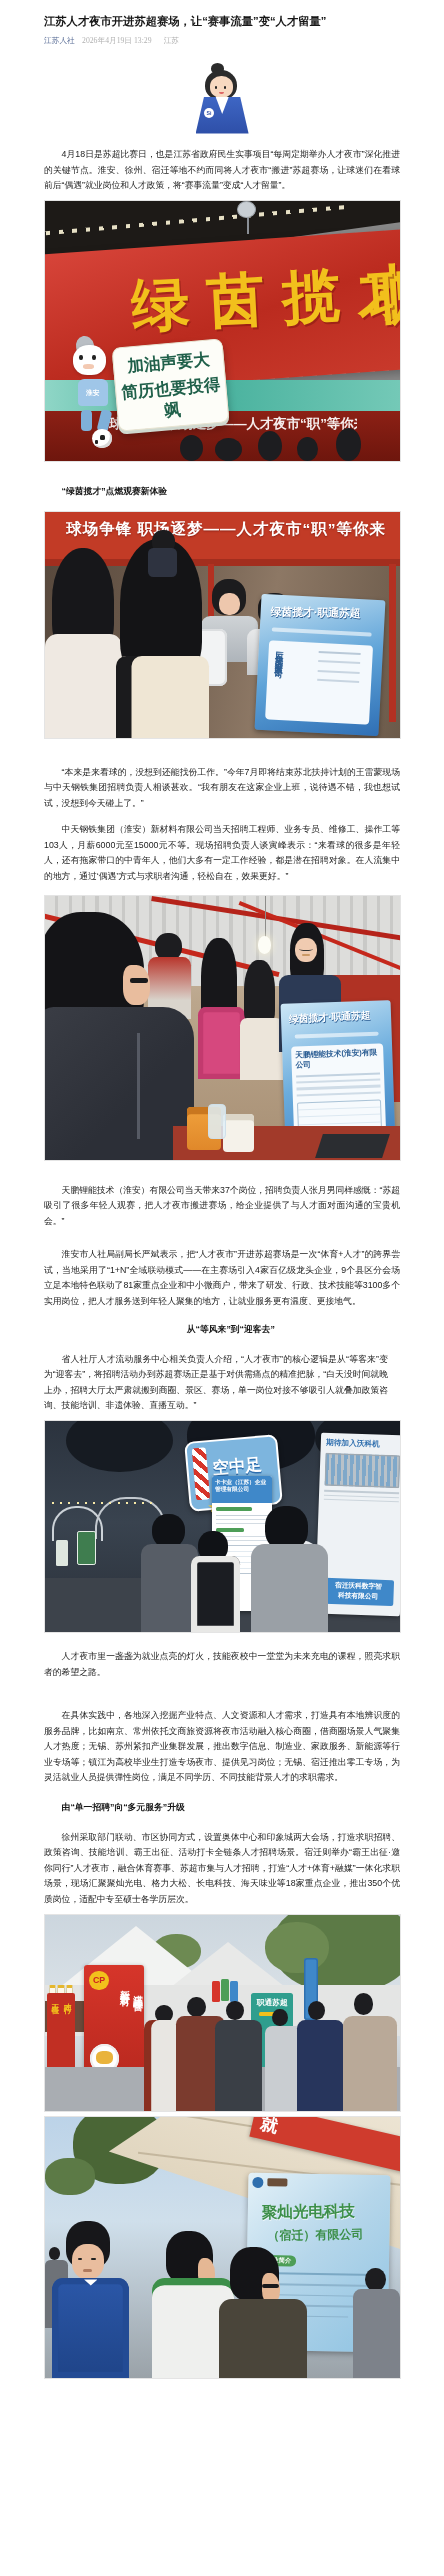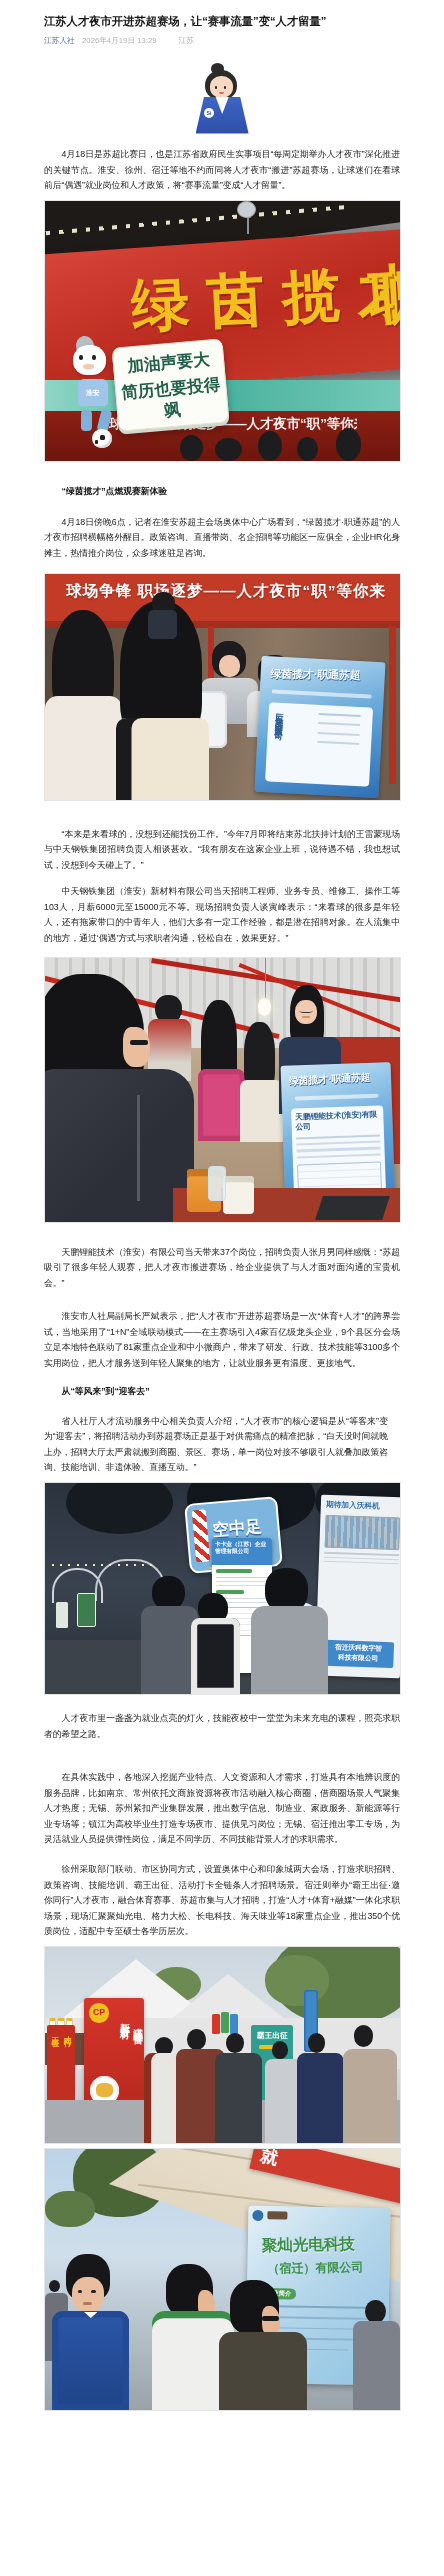--- a/index.html
+++ b/index.html
@@ -1,21 +1,21 @@
 <!DOCTYPE html>
 <html style="font-size:8.2px"><head>
 <meta charset="utf-8">
 <style>
   html,body{margin:0;padding:0;background:#ffffff;}
   body{width:444px;font-family:"Liberation Sans","DejaVu Sans",sans-serif;color:#262626;}
   .content{padding:0 44px;}
   .title{font-size:11.3px;line-height:16px;font-weight:700;color:#171717;margin:13.4px 0 0 0;}
   .byline{margin-top:6.2px;font-size:7.7px;color:#b1b1b1;}
   .byline .acct{color:#576b95;margin-right:5.2px;cursor:pointer;}
-  .byline .dt{margin-right:20px;}
+  .byline .dt{margin-right:10px;font-family:Liberation Serif, serif;}
   
   .fbanner{margin-top:16.5px;height:72px;display:flex;align-items:center;justify-content:center;gap:8.2px;cursor:pointer;}
   .fb-avatar{position:relative;width:61px;height:71px;flex:0 0 auto;}
   .fb-bun{position:absolute;left:19.6px;top:0;width:13.4px;height:11.3px;background:#2b2b2b;border-radius:50% 50% 45% 45%;}
   .fb-hair{position:absolute;left:13.4px;top:7.2px;width:32px;height:30px;background:#2b2b2b;border-radius:50% 50% 46% 46%;}
   .fb-face{position:absolute;left:18px;top:13.4px;width:23px;height:21.6px;background:#f7d8c0;border-radius:48%;}
   .fb-bangs{position:absolute;left:18px;top:12.4px;width:23px;height:8.2px;background:#2b2b2b;border-radius:11.3px 11.3px 4.1px 4.1px;}
   .fb-eye{position:absolute;top:10.3px;width:2.6px;height:2.6px;background:#222;border-radius:50%;}
   .fb-mouth{position:absolute;left:9.8px;top:16px;width:4.6px;height:2.1px;background:#d66;border-radius:0 0 3.1px 3.1px;}
   .fb-body{position:absolute;left:4.1px;top:34px;width:53px;height:37px;background:linear-gradient(180deg,#3e66c4,#2e4fa8);clip-path:polygon(16% 0,84% 0,100% 100%,0 100%);}
@@ -99,21 +99,20 @@
       <div style="position:absolute;left:20%;top:66%;width:11.3px;height:21.6px;background:#7fb0d9;border-radius:4.1px;transform:rotate(14deg);"></div>
       <div style="position:absolute;left:16%;top:82%;width:19.6px;height:19.6px;background:#fff;border-radius:50%;box-shadow:inset -2.1px -2.1px 0 #d9d9d9;">
         <div style="position:absolute;left:7.2px;top:6.2px;width:5.2px;height:5.2px;background:#222;border-radius:30%;"></div>
         <div style="position:absolute;left:2.1px;top:11.3px;width:3.6px;height:3.6px;background:#222;border-radius:30%;"></div>
       </div>
     </div>
   </div>
 
   <div class="subhead" style="margin-top:22px;">“绿茵揽才”点燃观赛新体验</div>
 
-  <p class="para" style="margin:15.5px 0 0 0;">4月18日傍晚6点，记者在淮安苏超主会场奥体中心广场看到，“绿茵揽才·职通苏超”的人才夜市招聘横幅格外醒目。政策咨询、直播带岗、名企招聘等功能区一应俱全，企业HR化身摊主，热情推介岗位，众多球迷驻足咨询。</p>
 
   <div class="ph" style="margin-top:11.3px;height:226px;">
     <div class="ab" style="inset:0;background:linear-gradient(100deg,#57483c 0%,#6e5c4d 35%,#8d7865 62%,#6b5a4a 100%);"></div>
     <div class="ab" style="left:0;top:0;width:100%;height:21%;background:#c23b26;">
       <div style="position:absolute;left:6%;top:7.2px;width:92%;font-size:15.5px;font-weight:800;color:#fff;white-space:nowrap;overflow:hidden;letter-spacing:1px;text-shadow:0 1px 1.5px rgba(90,10,5,.5);">球场争锋 职场逐梦——人才夜市“职”等你来</div>
     </div>
     <div class="ab" style="left:0;top:21%;width:100%;height:3%;background:#a32e1e;"></div>
     <div class="ab" style="left:46%;top:23%;width:5.7px;height:44%;background:#b33122;"></div>
     <div class="ab" style="right:1%;top:23%;width:7.2px;height:70%;background:#b33122;"></div>
     <div class="ab" style="left:64%;top:52%;width:26%;height:2.6px;background:#23201d;transform:rotate(16deg);"></div>
@@ -197,21 +196,21 @@
     <div class="ab" style="left:36%;bottom:0;width:64%;height:13%;background:#a23a2a;"></div>
     <div class="ab" style="left:40%;bottom:4%;width:34px;height:43px;background:linear-gradient(180deg,#f0a13c,#e0882a);border-radius:4.1px;box-shadow:inset 0 7.2px 0 #c9771f;"></div>
     <div class="ab" style="left:50%;bottom:3%;width:31px;height:38px;background:#f5f2ea;border-radius:4.1px;box-shadow:inset 0 6.2px 0 #dcd6c8;"></div>
     <div class="ab" style="left:46%;bottom:8%;width:15.5px;height:33px;background:rgba(225,240,248,.85);border:1px solid #cfe0ea;border-radius:4.1px;"></div>
     <div class="ab" style="right:4%;bottom:1%;width:67px;height:24px;background:#2b2d31;transform:skewX(-18deg);"></div>
   </div>
 
   <p class="para" style="margin:21.6px 0 0 0;">天鹏锂能技术（淮安）有限公司当天带来37个岗位，招聘负责人张月男同样感慨：“苏超吸引了很多年轻人观赛，把人才夜市搬进赛场，给企业提供了与人才面对面沟通的宝贵机会。”</p>
   <p class="para" style="margin:18px 0 0 0;">淮安市人社局副局长严斌表示，把“人才夜市”开进苏超赛场是一次“体育+人才”的跨界尝试，当地采用了“1+N”全域联动模式——在主赛场引入4家百亿级龙头企业，9个县区分会场立足本地特色联动了81家重点企业和中小微商户，带来了研发、行政、技术技能等3100多个实用岗位，把人才服务送到年轻人聚集的地方，让就业服务更有温度、更接地气。</p>
 
-  <div class="subhead" style="margin-top:13px;">从“等风来”到“迎客去”</div>
+  <div class="subhead" style="margin-top:13px;text-align:center;">从“等风来”到“迎客去”</div>
 
   <p class="para" style="margin:14px 12px 0 0;">省人社厅人才流动服务中心相关负责人介绍，“人才夜市”的核心逻辑是从“等客来”变为“迎客去”，将招聘活动办到苏超赛场正是基于对供需痛点的精准把脉，“白天没时间就晚上办，招聘大厅太严肃就搬到商圈、景区、赛场，单一岗位对接不够吸引人就叠加政策咨询、技能培训、非遗体验、直播互动。”</p>
 
   <div class="ph" style="margin-top:6.7px;height:211px;">
     <div class="ab" style="inset:0;background:linear-gradient(180deg,#2b333e 0%,#39434f 48%,#2a3039 100%);"></div>
     <div class="ab" style="left:6%;top:-6%;width:30%;height:30%;background:#161b22;border-radius:50%;"></div>
     <div class="ab" style="left:40%;top:-10%;width:36%;height:34%;background:#12161d;border-radius:48%;"></div>
     <div class="ab" style="right:-4%;top:-6%;width:28%;height:28%;background:#161b22;border-radius:50%;"></div>
     <div class="ab" style="left:0;bottom:0;width:100%;height:26%;background:#3d434b;"></div>
 
@@ -261,20 +260,21 @@
     <div class="ab" style="left:27%;top:58%;width:57px;height:42%;background:#575d66;border-radius:10.3px 10.3px 0 0;"></div>
     <div class="ab" style="left:43%;top:52%;width:30px;height:31px;background:#101216;border-radius:46%;"></div>
     <div class="ab" style="left:41%;top:64%;width:49px;height:36%;background:#1b1d22;border-radius:8.2px 8.2px 0 0;box-shadow:inset 0 0 0 6.2px #e8e8e6;"></div>
     <div class="ab" style="left:62%;top:40%;width:43px;height:45px;background:#101216;border-radius:44%;"></div>
     <div class="ab" style="left:58%;top:58%;width:77px;height:42%;background:#9aa0a6;border-radius:13.4px 13.4px 0 0;"></div>
   </div>
 
   <p class="para" style="margin:16px 0 0 0;">人才夜市里一盏盏为就业点亮的灯火，技能夜校中一堂堂为未来充电的课程，照亮求职者的希望之路。</p>
   <p class="para" style="margin:28px 0 0 0;">在具体实践中，各地深入挖掘产业特点、人文资源和人才需求，打造具有本地辨识度的服务品牌，比如南京、常州依托文商旅资源将夜市活动融入核心商圈，借商圈场景人气聚集人才热度；无锡、苏州紧扣产业集群发展，推出数字信息、制造业、家政服务、新能源等行业专场等；镇江为高校毕业生打造专场夜市、提供见习岗位；无锡、宿迁推出零工专场，为灵活就业人员提供弹性岗位，满足不同学历、不同技能背景人才的求职需求。</p>
 
+  <div class="subhead" style="margin-top:14px;">由“单一招聘”向“多元服务”升级</div>
 
   <p class="para" style="margin:14.4px 0 0 0;">徐州采取部门联动、市区协同方式，设置奥体中心和印象城两大会场，打造求职招聘、政策咨询、技能培训、霸王出征、活动打卡全链条人才招聘场景。宿迁则举办“霸王出征·邀你同行”人才夜市，融合体育赛事、苏超市集与人才招聘，打造“人才+体育+融媒”一体化求职场景，现场汇聚聚灿光电、格力大松、长电科技、海天味业等18家重点企业，推出350个优质岗位，适配中专至硕士各学历层次。</p>
 
   <div class="ph" style="margin-top:6.2px;height:196px;">
     <div class="ab" style="inset:0;background:linear-gradient(180deg,#ccd6de 0%,#dde4e9 55%,#b6bcc2 100%);"></div>
     <div class="ab" style="right:-4%;top:-8%;width:40%;height:48%;background:#5c7a46;border-radius:48%;"></div>
     <div class="ab" style="right:20%;top:4%;width:18%;height:26%;background:#6d8a52;border-radius:48%;"></div>
     <div class="ab" style="left:30%;top:10%;width:14%;height:18%;background:#6d8a52;border-radius:48%;"></div>
 
     <div class="ab" style="left:4%;top:6%;width:0;height:0;border-left:77px solid transparent;border-right:77px solid transparent;border-bottom:62px solid #f2f3f2;"></div>
@@ -294,21 +294,21 @@
     <div class="ab" style="left:11%;top:26%;width:17%;height:62%;background:linear-gradient(180deg,#d6352a,#b7281e);border-radius:3.1px;box-shadow:0 1.5px 4.1px rgba(0,0,0,.3);">
       <div style="position:absolute;left:5.2px;top:5.2px;width:19.6px;height:19.6px;background:#f2c01c;border-radius:50%;color:#c22;font-weight:800;font-size:8.8px;text-align:center;line-height:19.6px;">CP</div>
       <div style="position:absolute;left:56%;top:14%;font-size:9.8px;font-weight:800;color:#fff;writing-mode:vertical-rl;letter-spacing:2.1px;">新鲜食材</div>
       <div style="position:absolute;left:78%;top:18%;font-size:9.8px;font-weight:800;color:#fff;writing-mode:vertical-rl;letter-spacing:2.1px;">满足味蕾</div>
       <div style="position:absolute;left:6.2px;bottom:14.4px;width:29px;height:29px;background:#fff;border-radius:50%;box-shadow:inset 0 0 0 2.1px #eee;">
         <div style="position:absolute;left:6.2px;top:7.2px;width:16.5px;height:13.4px;background:#e9b33c;border-radius:40%;"></div>
       </div>
     </div>
 
     <div class="ab" style="left:58%;top:40%;width:12%;height:42%;background:#2f9e8e;border-radius:2.6px;padding-top:5.2px;box-sizing:border-box;text-align:center;">
-      <div style="font-size:7.7px;font-weight:800;color:#fff;">霸王出征</div>
+      <div style="font-size:7.7px;font-weight:800;color:#fff;">职通苏超</div>
       <div style="margin:4.1px auto 0;width:60%;height:4.1px;background:#f2c01c;border-radius:1.5px;"></div>
     </div>
 
     <div class="ab" style="left:47%;top:34%;width:8.2px;height:20.6px;background:#d6352a;border-radius:1.5px;"></div>
     <div class="ab" style="left:49.5%;top:33%;width:8.2px;height:21.6px;background:#4d9e57;border-radius:1.5px;"></div>
     <div class="ab" style="left:52%;top:34%;width:8.2px;height:20.6px;background:#3f88c9;border-radius:1.5px;"></div>
     <div class="ab" style="left:73%;top:22%;width:13.4px;height:62px;background:#3f88c9;border-radius:3.1px;box-shadow:inset 0 0 0 1.5px #2f6fae;"></div>
 
     <div class="ab" style="left:0;bottom:0;width:100%;height:22%;background:#a9adb2;"></div>
     <div class="ab head" style="left:31%;top:46%;width:17.5px;height:18.5px;"></div>

